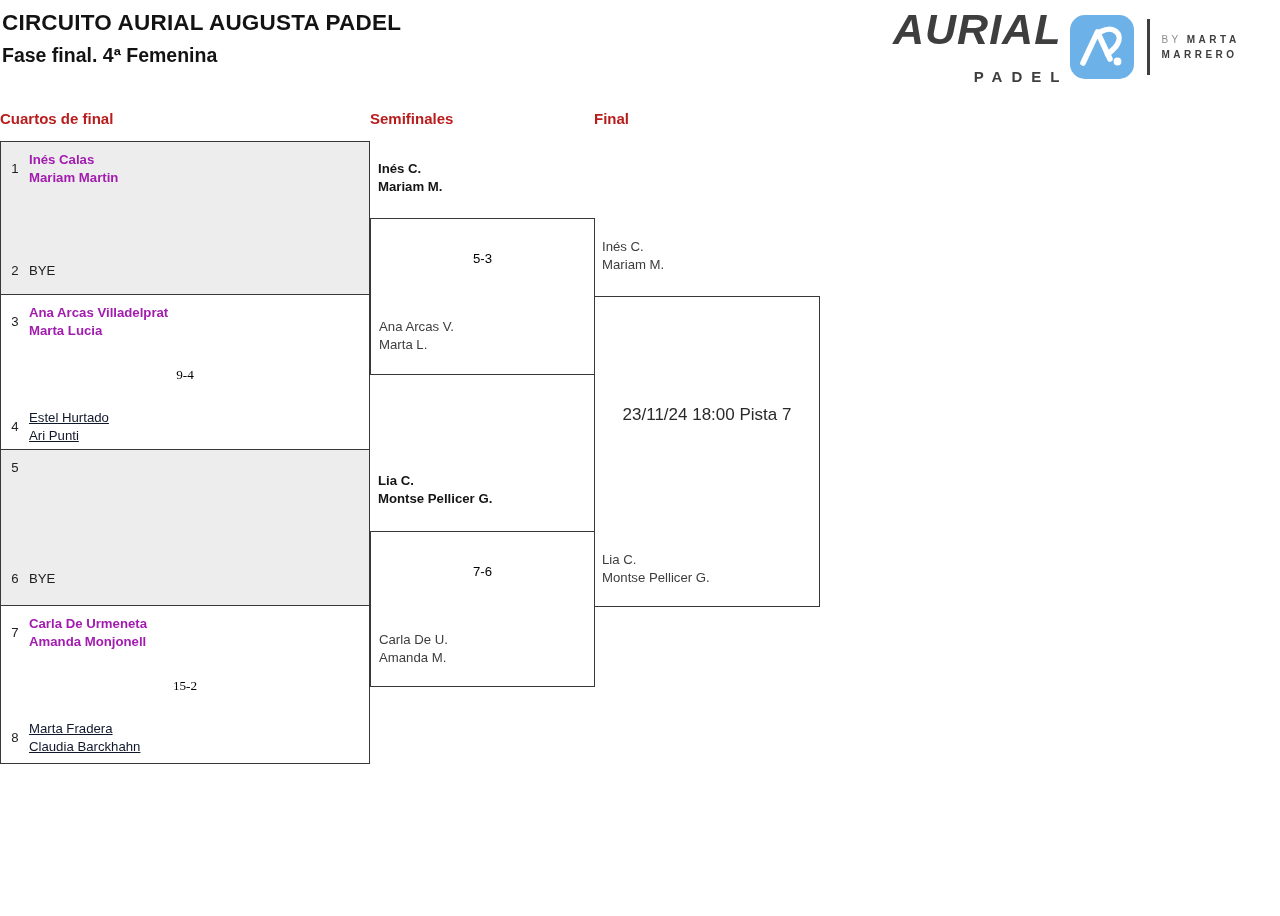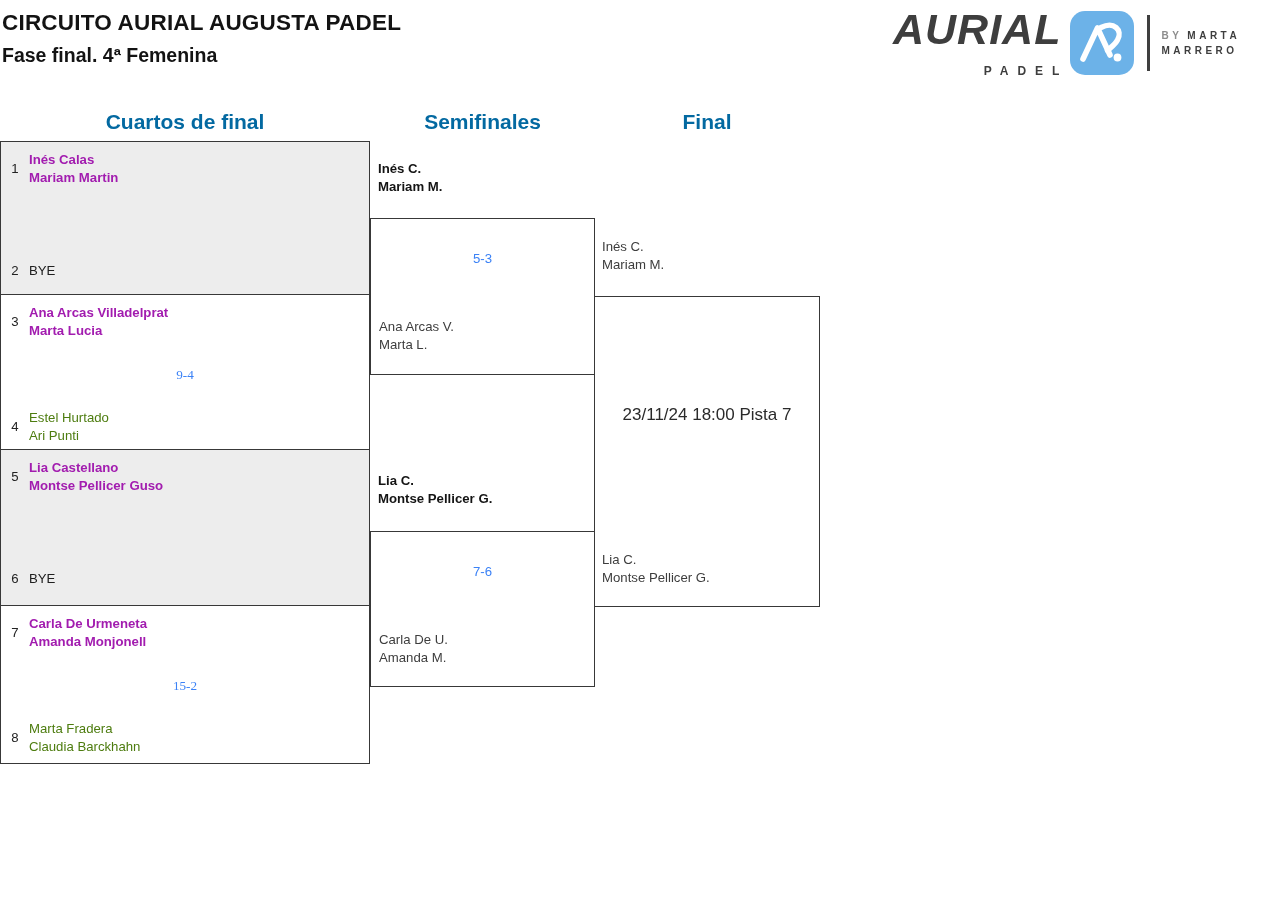--- a/index.html
+++ b/index.html
@@ -6,57 +6,57 @@
   .page{position:relative;width:1280px;height:916px;background:#ffffff;
         font-family:"Liberation Sans","DejaVu Sans",sans-serif;overflow:hidden;color:#141414;}
   .abs{position:absolute;}
 
   
   .title{left:2px;top:10px;font-size:22.5px;font-weight:bold;color:#131313;letter-spacing:.2px;}
   .subtitle{left:2px;top:44px;font-size:19.5px;font-weight:bold;color:#131313;text-align:center;}
 
   
   .logo{left:893px;top:8px;display:flex;align-items:center;}
-  .brand{display:flex;flex-direction:column;align-items:flex-end;margin-right:9px;}
+  .brand{display:flex;flex-direction:column;align-items:flex-end;margin-right:9px;gap:10px;}
   .brand-main{font-size:43px;line-height:42px;font-weight:bold;font-style:italic;color:#3e3e3e;letter-spacing:1px;}
-  .brand-sub{font-size:12px;font-weight:bold;letter-spacing:9px;margin-right:-7px;color:#3e3e3e;margin-top:14px;}
+  .brand-sub{font-size:15px;font-weight:bold;letter-spacing:9px;margin-right:-7px;color:#3e3e3e;margin-top:8px;}
   .logo-icon{width:64px;height:64px;border-radius:15px;background:#6CB2E8;flex:0 0 auto;
              display:flex;align-items:center;justify-content:center;}
   .logo-divider{width:3px;height:56px;background:#3f3f3f;margin:0 11px 0 13px;}
   .byline{font-size:10px;line-height:15px;letter-spacing:3.5px;color:#3e3e3e;font-weight:bold;white-space:nowrap;}
-  .by-prefix{color:#8d8d8d;font-weight:bold;margin-right:5px;}
+  .by-prefix{color:#8d8d8d;font-weight:normal;margin-right:5px;}
 
   
-  .col-header{top:110px;font-size:21px;font-weight:bold;color:#0369a1;text-align:center;}
+  .col-header{top:110px;font-size:15px;font-weight:bold;color:#b91c1c;}
   .col-qf{left:0;width:370px;}
   .col-sf{left:370px;width:225px;}
   .col-f{left:594px;width:226px;}
 
   
   .box{position:absolute;border:1.5px solid #383838;box-sizing:border-box;background:#ffffff;}
   .box.gray{background:#ededed;}
   #qf1{left:0;top:141px;width:370px;height:154px;}
   #qf2{left:0;top:293.5px;width:370px;height:157px;}
   #qf3{left:0;top:449px;width:370px;height:157.5px;}
   #qf4{left:0;top:605px;width:370px;height:159px;}
   #sf1{left:370px;top:218px;width:225px;height:157px;}
   #sf2{left:370px;top:531px;width:225px;height:156px;}
   #final-box{left:594px;top:296px;width:226px;height:311px;}
 
   
   .teamrow{position:absolute;left:8px;display:flex;align-items:center;gap:8px;
            font-size:13.2px;line-height:18px;}
   .seed{width:12px;text-align:center;color:#222;font-size:13.2px;flex:0 0 auto;}
   .winner .names{font-weight:bold;color:#a21caf;}
-  .loser .names{color:#4d7c0f;}
+  .loser .names{color:#0f172a;text-decoration:underline;}
   .bye .names{color:#202020;}
   .row-top{top:9px;}
   .row-bottom{top:114px;}
   .row-bye{top:120px;}
-  .score{position:absolute;left:0;right:0;text-align:center;font-size:13.2px;color:#3b82f6;}
+  .score{position:absolute;left:0;right:0;text-align:center;font-size:13.2px;color:#000000;}
   .score-qf{top:72px;font-family:Liberation Serif, serif;}
   .score-sf{top:32px;}
   .sf-loser{position:absolute;left:8px;top:99px;font-size:13.2px;line-height:18px;color:#3d3d3d;}
 
   
   .flabel{position:absolute;font-size:13.2px;line-height:18px;}
   .flabel.bold{font-weight:bold;color:#141414;}
   .flabel.plain{color:#3d3d3d;}
   #sf1-winner{left:378px;top:160px;}
   #sf2-winner{left:378px;top:472px;}
@@ -125,24 +125,20 @@
       <span class="names">
         <span>Estel Hurtado</span><br>
         <span>Ari Punti</span>
       </span>
     </div>
   </div>
 
   <div id="qf3" class="box gray">
     <div class="teamrow row-top winner">
       <span class="seed">5</span>
-      <span class="names">
-        <span>Lia Castellano</span><br>
-        <span>Montse Pellicer Guso</span>
-      </span>
     </div>
     <div class="teamrow row-bye bye">
       <span class="seed">6</span>
       <span class="names">BYE</span>
     </div>
   </div>
 
   <div id="qf4" class="box">
     <div class="teamrow row-top winner">
       <span class="seed">7</span>

